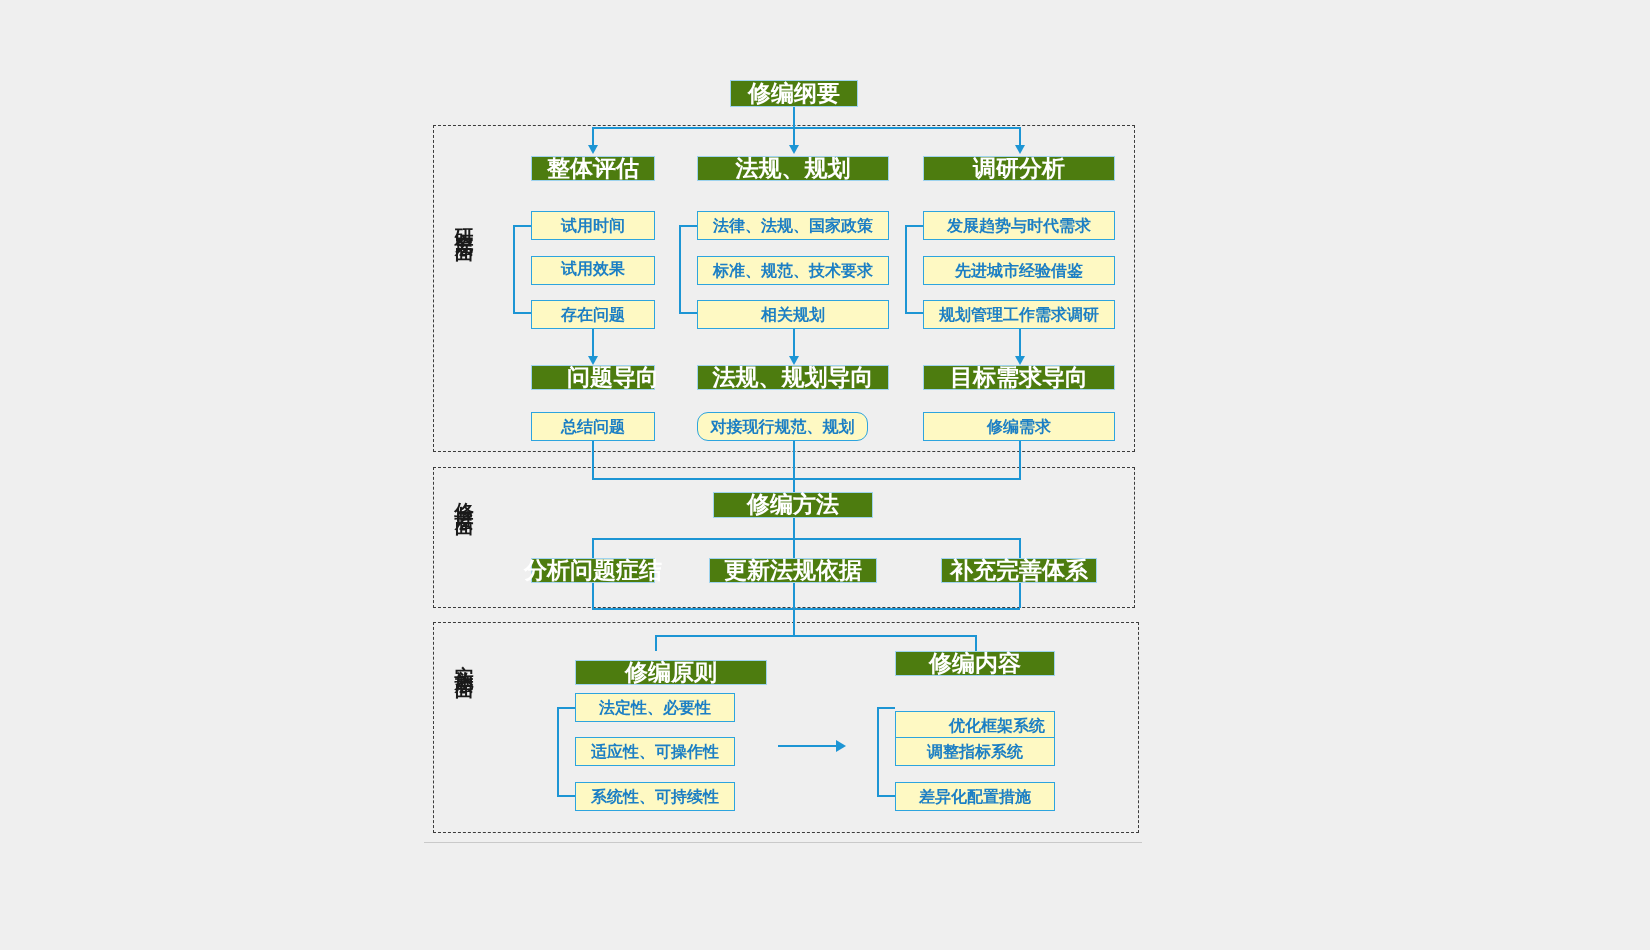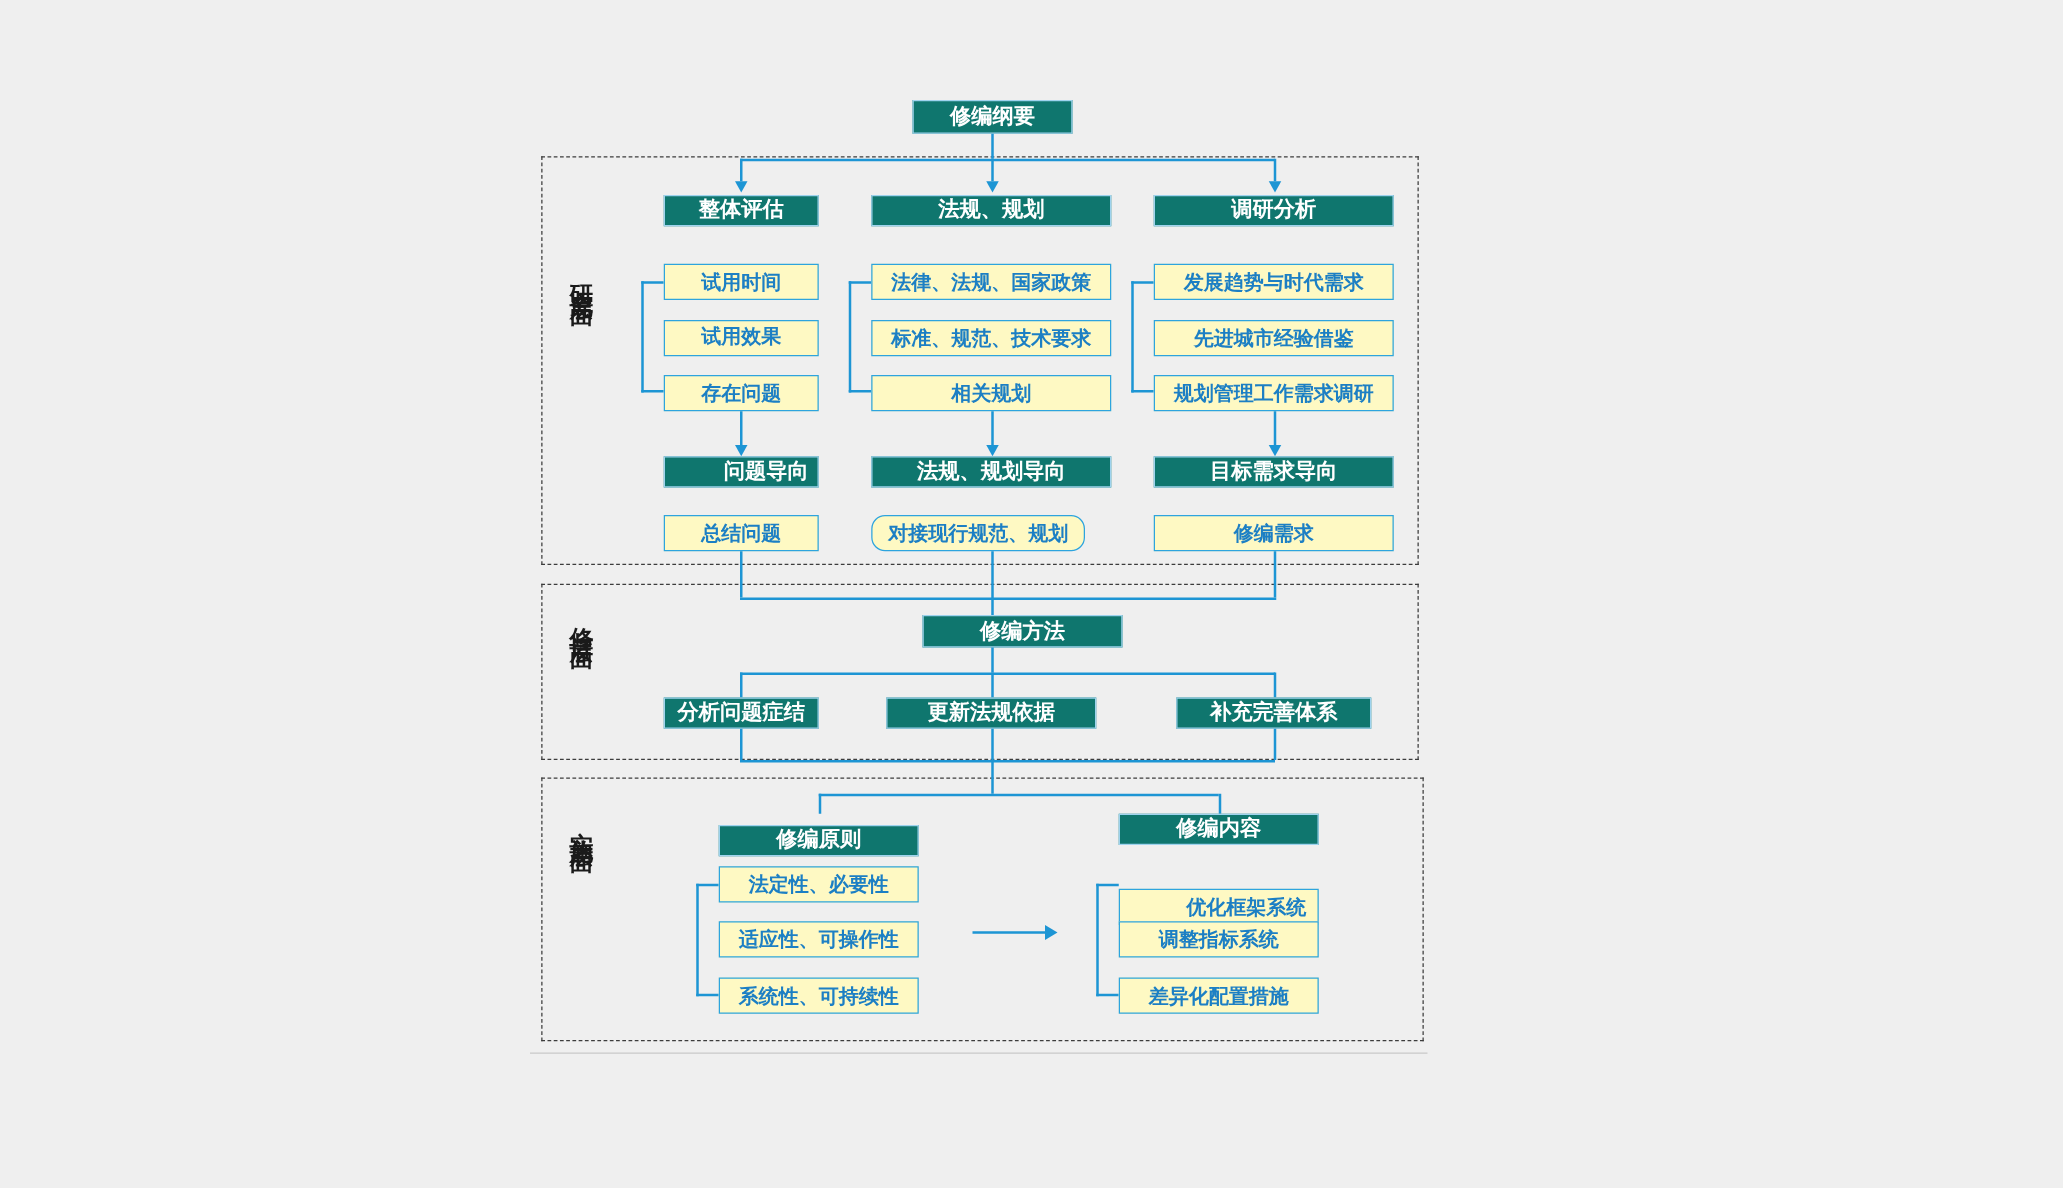--- a/index.html
+++ b/index.html
@@ -43,24 +43,24 @@
     box-sizing: border-box;
     display: flex;
     align-items: center;
     justify-content: center;
     font-weight: bold;
     text-align: center;
     line-height: 1.1;
     white-space: nowrap;
   }
   .node.dark {
-    background: #0f766e;
+    background: #4d7c0f;
     border: 1px solid #9ed3ee;
     color: #ffffff;
-    font-size: 17px;
+    font-size: 23px;
   }
   .node.light {
     background: #fef9c3;
     border: 1.5px solid #2da4de;
     color: #1c7fc4;
     font-size: 16px;
   }
 
   
   .hline {
@@ -177,42 +177,42 @@
 
   <div class="node dark" style="left:923px; top:365px; width:192px; height:25px;">目标需求导向</div>
 
   <div class="node light" style="left:923px; top:412px; width:192px; height:29px;">修编需求</div>
 
   <div class="vline" style="left:592px; top:441px; height:37px;"></div>
   <div class="vline" style="left:1019px; top:441px; height:37px;"></div>
   <div class="hline" style="left:592px; top:478px; width:429px;"></div>
   <div class="vline" style="left:793px; top:441px; height:51px;"></div>
 
-  <div class="node dark" style="left:738px; top:492px; width:160px; height:26px;font-family:Liberation Serif, serif;">修编方法</div>
+  <div class="node dark" style="left:713px; top:492px; width:160px; height:26px;">修编方法</div>
 
   <div class="vline" style="left:793px; top:518px; height:20px;"></div>
   <div class="hline" style="left:592px; top:538px; width:428px;"></div>
   <div class="vline" style="left:592px; top:538px; height:20px;"></div>
   <div class="vline" style="left:793px; top:538px; height:20px;"></div>
   <div class="vline" style="left:1019px; top:538px; height:20px;"></div>
 
   <div class="node dark" style="left:531px; top:558px; width:124px; height:25px;">分析问题症结</div>
   <div class="node dark" style="left:709px; top:558px; width:168px; height:25px;">更新法规依据</div>
   <div class="node dark" style="left:941px; top:558px; width:156px; height:25px;">补充完善体系</div>
 
   <div class="vline" style="left:592px; top:583px; height:25px;"></div>
   <div class="vline" style="left:1019px; top:583px; height:25px;"></div>
   <div class="hline" style="left:592px; top:608px; width:428px;"></div>
   <div class="vline" style="left:793px; top:583px; height:52px;"></div>
 
   <div class="hline" style="left:655px; top:635px; width:320px;"></div>
   <div class="vline" style="left:655px; top:635px; height:16px;"></div>
   <div class="vline" style="left:975px; top:635px; height:16px;"></div>
 
-  <div class="node dark" style="left:575px; top:660px; width:160px; height:25px;">修编原则</div>
+  <div class="node dark" style="left:575px; top:660px; width:192px; height:25px;">修编原则</div>
 
   <div class="bracket" style="left:557px; top:707px; width:18px; height:90px;"></div>
 
   <div class="node light" style="left:575px; top:693px; width:160px; height:29px;">法定性、必要性</div>
   <div class="node light" style="left:575px; top:737px; width:160px; height:29px;">适应性、可操作性</div>
   <div class="node light" style="left:575px; top:782px; width:160px; height:29px;">系统性、可持续性</div>
 
   <div class="hline" style="left:778px; top:745px; width:58px;"></div>
   <div class="arrow-head-right" style="left:836px; top:740px;"></div>
 

